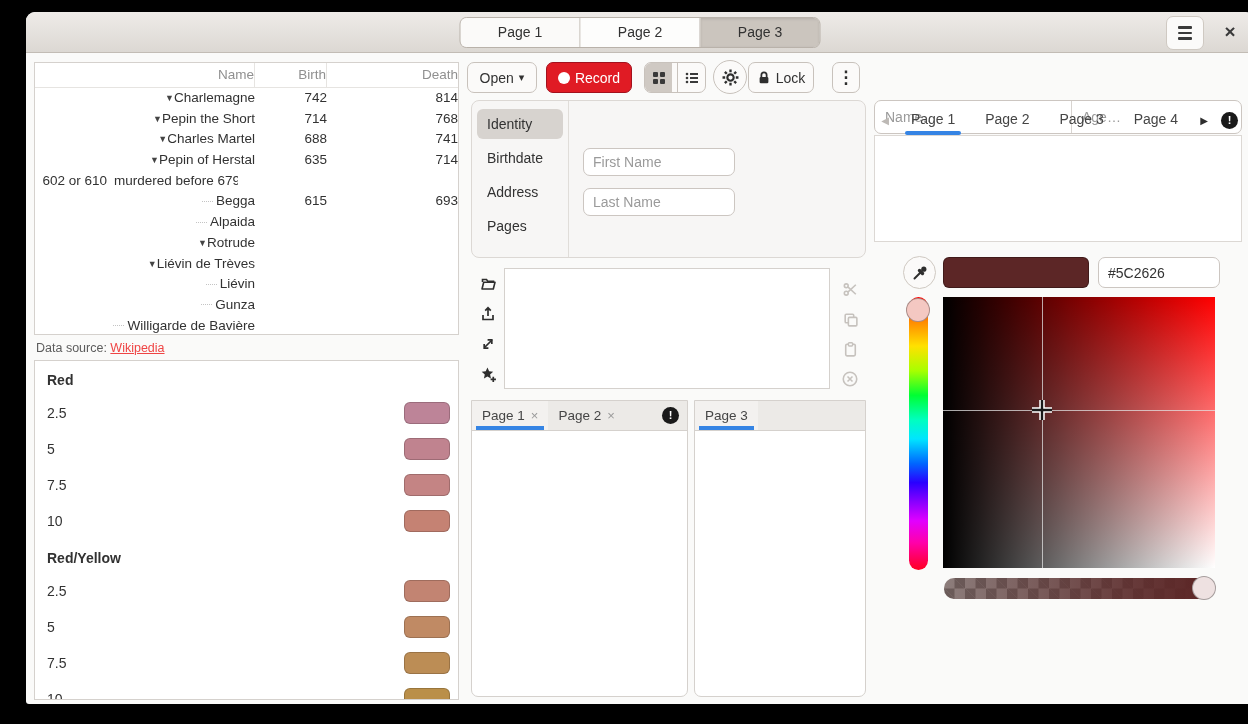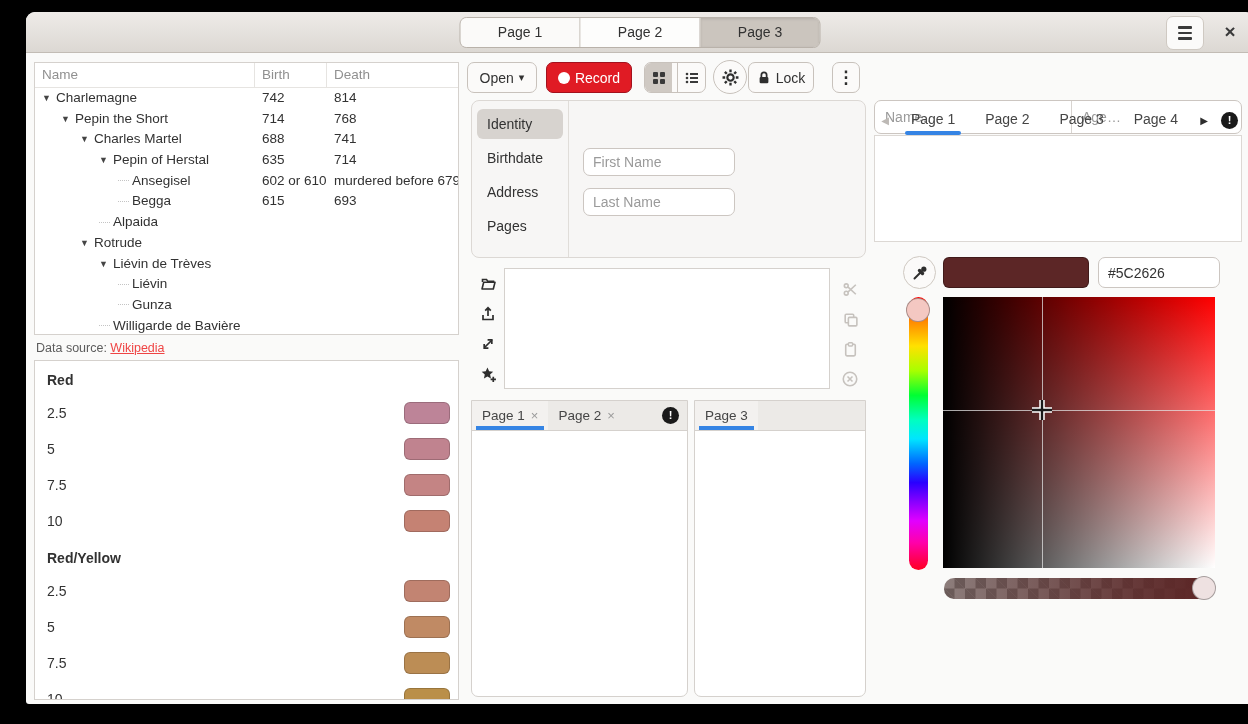--- a/index.html
+++ b/index.html
@@ -18,21 +18,21 @@
   .htab.mid{background:#fdfdfc;}
   .htab.active{background:#cbc5be;box-shadow:inset 0 1px 3px rgba(0,0,0,.12);}
   .hamburger{position:absolute;right:50px;top:4px;width:36px;height:32px;background:#fbfaf9;
              border:1px solid #cfc9c2;border-radius:7px;display:flex;flex-direction:column;
              justify-content:center;align-items:center;gap:3px;}
   .hamburger i{display:block;width:14px;height:2.4px;background:#3a3a3a;border-radius:1px;}
   .closebtn{position:absolute;right:10px;top:6px;width:28px;height:28px;border-radius:6px;
             font-size:19px;line-height:27px;text-align:center;color:#3a3a3a;font-weight:bold;}
   
   .tree{position:absolute;left:8px;top:50px;width:425px;height:273px;background:#fff;
-        border:1px solid #d5d1cd;box-sizing:border-box;font-size:13.5px;}
+        border:1px solid #d5d1cd;box-sizing:border-box;font-size:13.5px;text-align:right;}
   .tree-head{display:flex;height:24px;line-height:24px;color:#909090;border-bottom:1px solid #e6e4e1;}
   .tree-head div{border-right:1px solid #e6e4e1;padding-left:7px;box-sizing:border-box;}
   .tc-name{width:220px;} .tc-birth{width:72px;} .tc-death{width:131px;border-right:none !important;}
   .tree-row{display:flex;height:20.7px;line-height:20.7px;}
   .tree-row>div{padding-left:7px;box-sizing:border-box;white-space:nowrap;overflow:hidden;}
   .exp{display:inline-block;width:14px;font-size:9px;color:#444;vertical-align:middle;}
   .leafdash{display:inline-block;width:11px;height:1px;border-top:1px dotted #c4c4c4;
             vertical-align:middle;margin-right:3px;}
   .datasource{position:absolute;left:10px;top:329px;font-size:12.5px;color:#5c5c5c;}
   .datasource a{color:#ef4444;text-decoration:underline;}
@@ -167,21 +167,20 @@
           <div class="tc-name" style="padding-left: 45px;"><span class="exp">▼</span><span>Charles Martel</span></div>
           <div class="tc-birth">688</div>
           <div class="tc-death">741</div>
         </div>
         <div class="tree-row">
           <div class="tc-name" style="padding-left: 64px;"><span class="exp">▼</span><span>Pepin of Herstal</span></div>
           <div class="tc-birth">635</div>
           <div class="tc-death">714</div>
         </div>
         <div class="tree-row">
-          <div class="tc-name" style="padding-left: 83px;"><span class="leafdash"></span><span>Ansegisel</span></div>
           <div class="tc-birth">602 or 610</div>
           <div class="tc-death">murdered before 679</div>
         </div>
         <div class="tree-row">
           <div class="tc-name" style="padding-left: 83px;"><span class="leafdash"></span><span>Begga</span></div>
           <div class="tc-birth">615</div>
           <div class="tc-death">693</div>
         </div>
         <div class="tree-row">
           <div class="tc-name" style="padding-left: 64px;"><span class="leafdash"></span><span>Alpaida</span></div>

